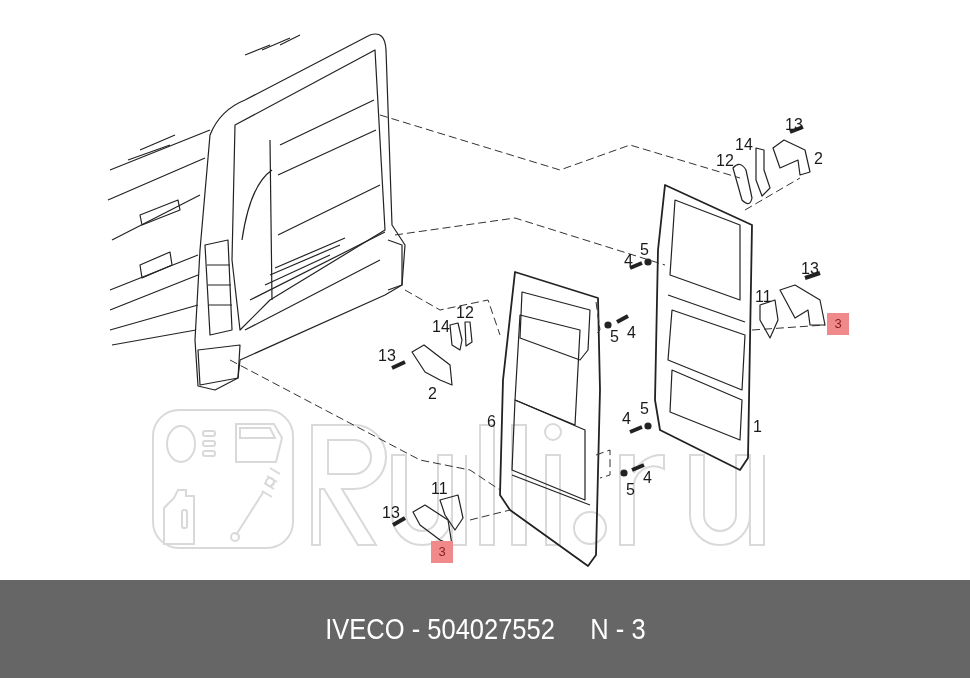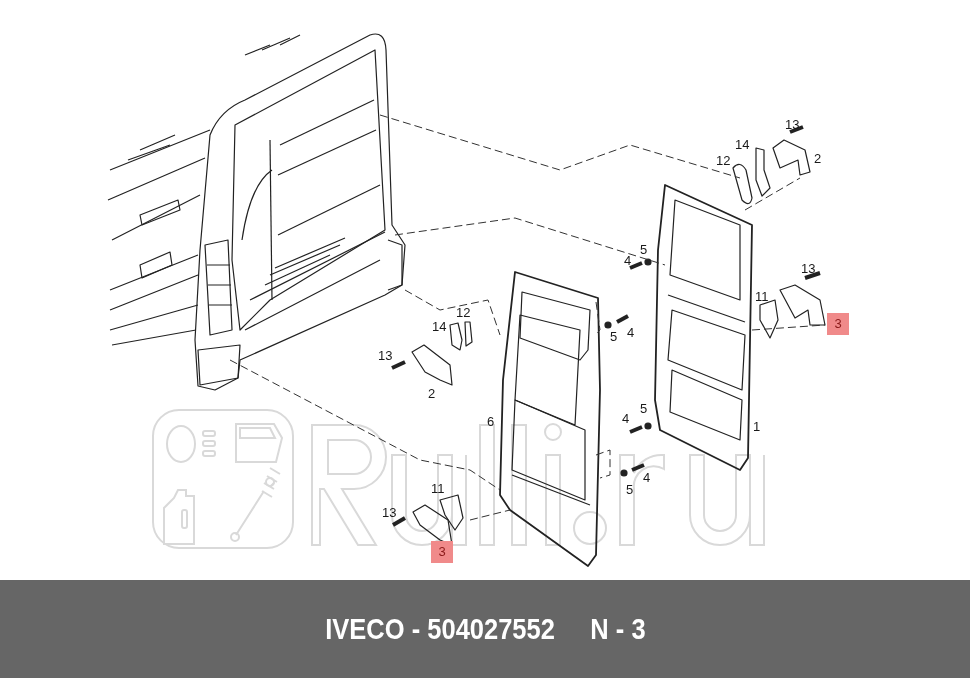--- a/index.html
+++ b/index.html
@@ -1,21 +1,21 @@
 <!DOCTYPE html>
 <html><head>
 <meta charset="utf-8">
 <style>
   html, body { margin: 0; padding: 0; }
   body { width: 970px; height: 678px; background: #ffffff; position: relative; overflow: hidden; font-family: "Liberation Sans", sans-serif; }
   #diagram { position: absolute; left: 0; top: 0; width: 970px; height: 580px; background: #ffffff; }
   #diagram svg { position: absolute; left: 0; top: 0; }
-  .lbl { position: absolute; font-family: "Liberation Sans", sans-serif; font-size: 13px; color: #1a1a1a; line-height: 14px; }
+  .lbl { position: absolute; font-family: "Liberation Sans", sans-serif; font-size: 16px; color: #1a1a1a; line-height: 14px; }
   .badge { position: absolute; width: 22px; height: 22px; background: #f08a8a; color: #8b1a1a; font-size: 13px; line-height: 22px; text-align: center; font-family: "Liberation Sans", sans-serif; }
-  #footer { position: absolute; left: 0; top: 580px; width: 970px; height: 98px; background: #666666; display: flex; align-items: center; justify-content: center; font-weight: bold; }
+  #footer { position: absolute; left: 0; top: 580px; width: 970px; height: 98px; background: #666666; display: flex; align-items: center; justify-content: center; }
   #footer-text { color: #ffffff; font-family: "Liberation Sans", sans-serif; font-size: 30px; letter-spacing: 0px; transform: scaleX(0.85); white-space: pre; }
   #watermark { position: absolute; left: 0; top: 0; width: 970px; height: 580px; pointer-events: none; }
 </style>
 </head>
 <body>
 
 <div id="diagram">
 
   <svg id="watermark" width="970" height="580">
     <g fill="none" stroke="#d9d9d9" stroke-width="2">

